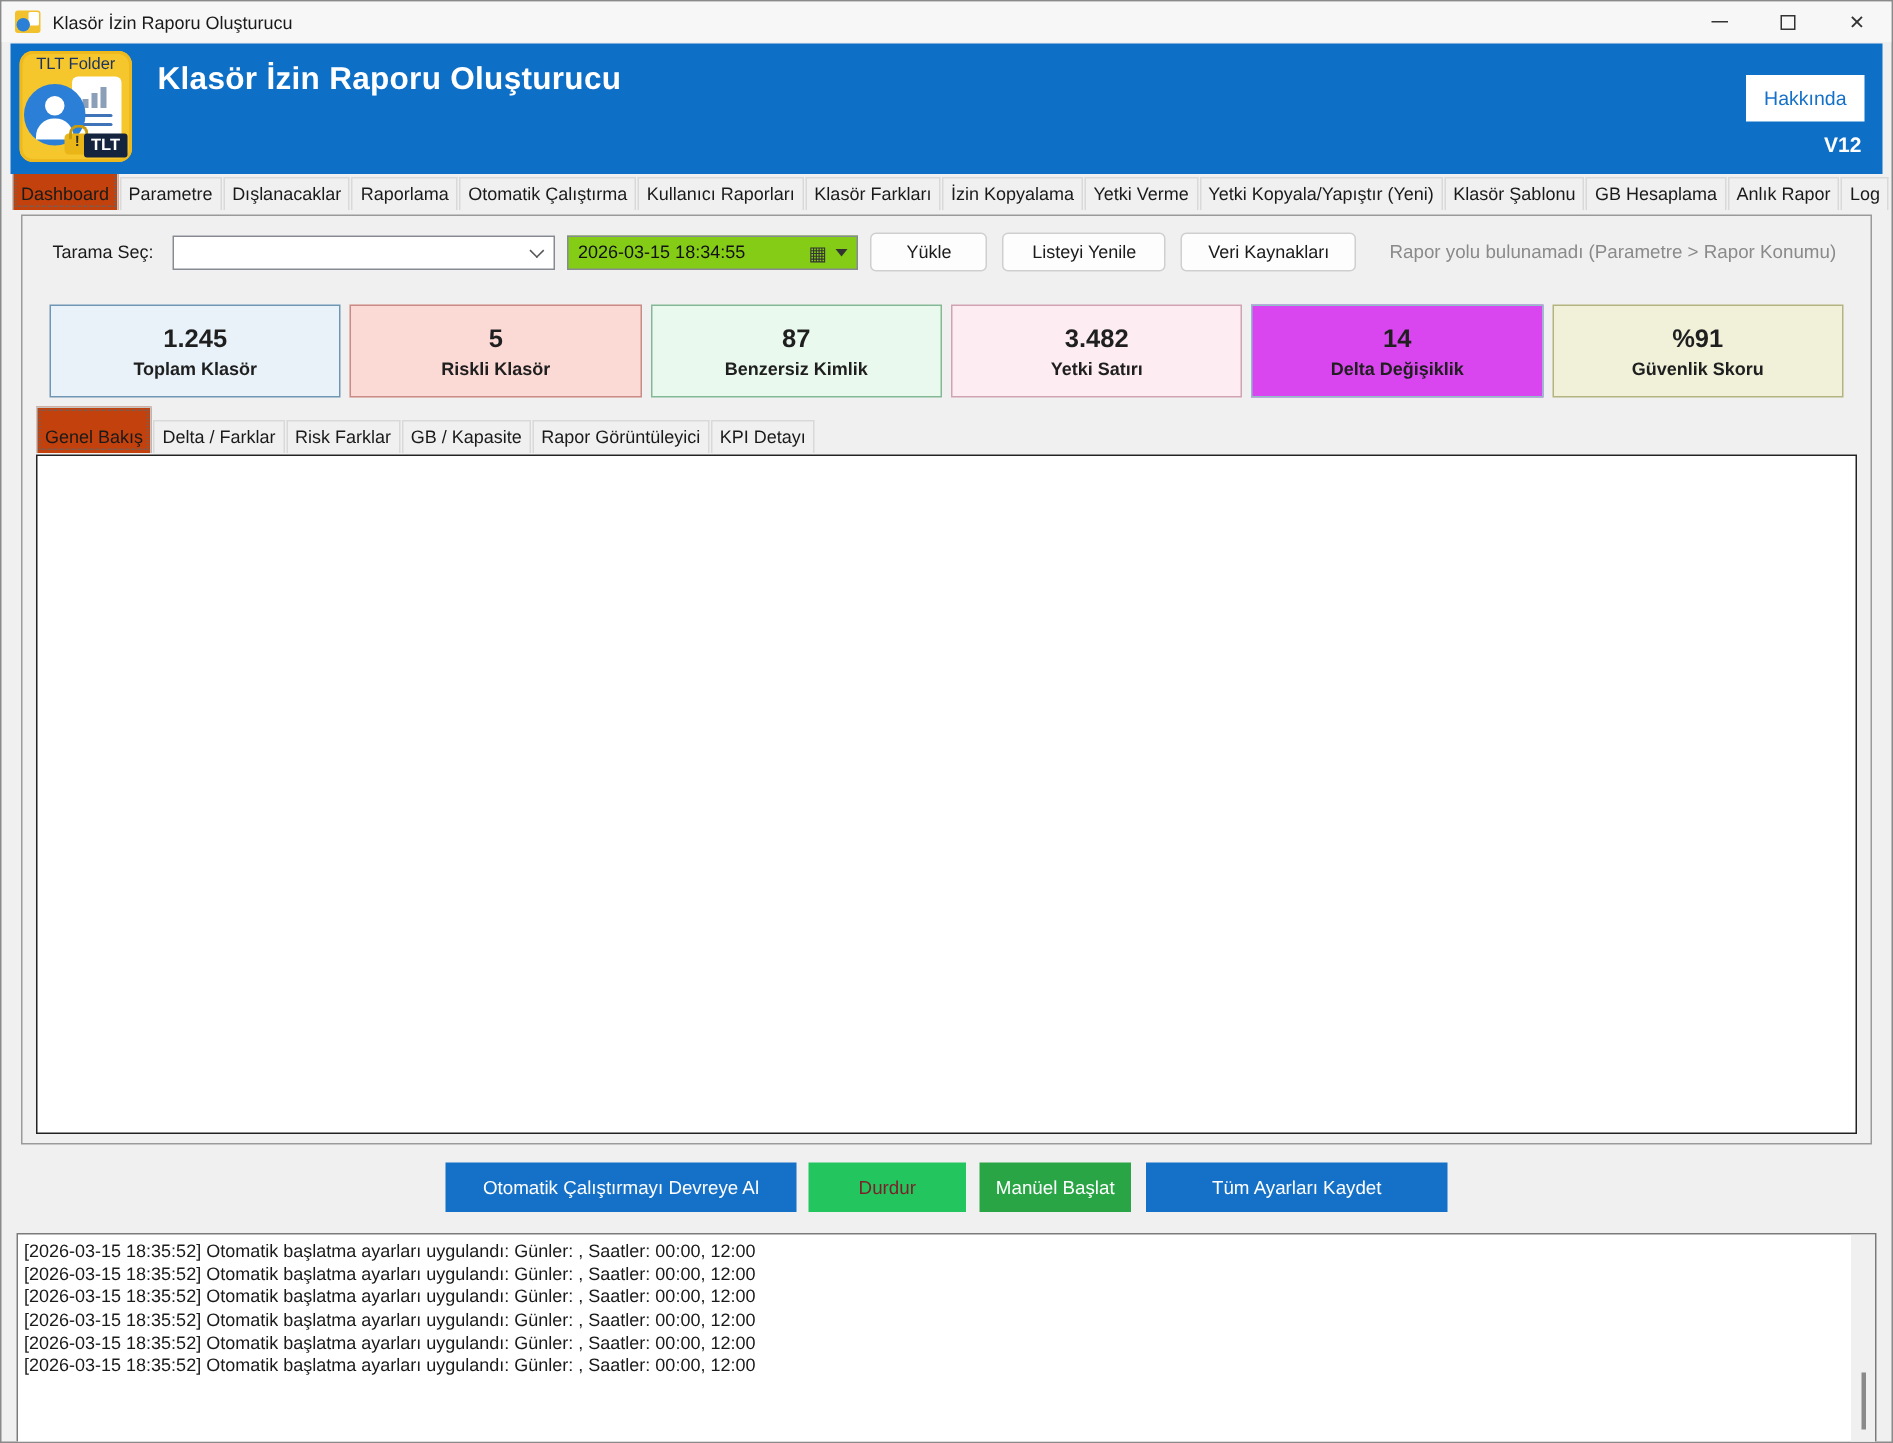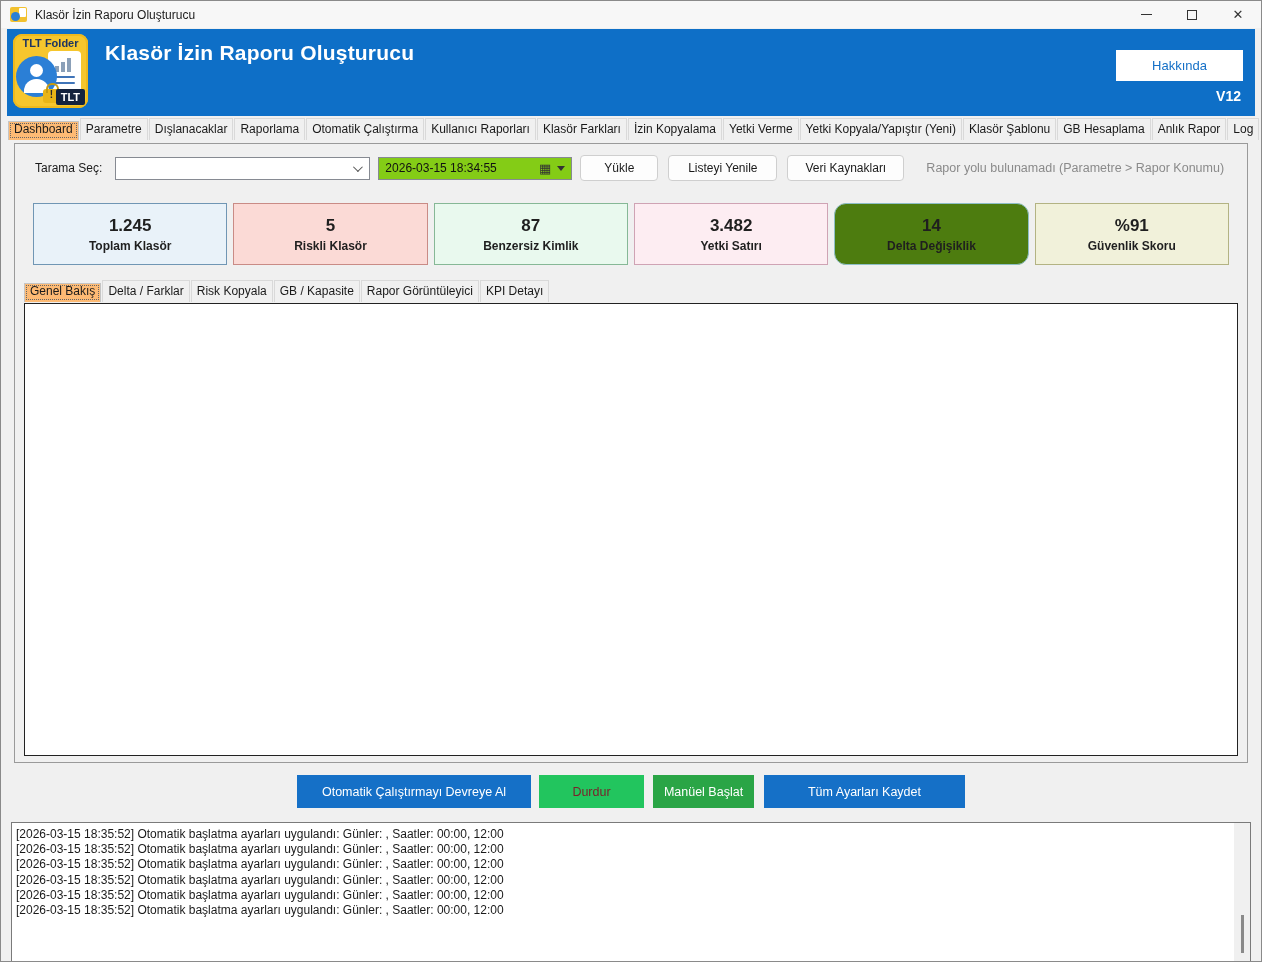--- a/index.html
+++ b/index.html
@@ -27,21 +27,21 @@
   .glyph-max { width: 10px; height: 10px; border: 1px solid #333; }
   .glyph-close { font-size: 13px; line-height: 1; }
 
   
   .header {
     margin: 1px 6px 0 6px; height: 87px; background: #0e6fc7; color: #fff;
     display: flex; align-items: flex-start; position: relative; padding: 5px 10px 0 6px;
   }
   .logo { position: relative; width: 75px; height: 74px; flex: 0 0 auto; }
   .logo-folder { position:absolute; inset:0; background:#f6c62d; border-radius:9px; box-shadow: inset 0 0 0 2px #eeb91c; }
-  .logo-tabtext { position:absolute; top:3px; left:0; right:0; text-align:center; font-size:11px; font-weight:bold; color:#1d3461; }
+  .logo-tabtext { position:absolute; top:3px; left:0; right:0; text-align:center; font-size:11px; font-weight:normal; color:#1d3461; }
   .logo-doc { position:absolute; right:7px; top:17px; width:33px; height:42px; background:#fff; border-radius:4px; }
   .logo-bars { position:absolute; left:7px; top:7px; width:20px; height:14px; display:flex; align-items:flex-end; gap:2px; }
   .logo-bars i { display:block; width:4px; background:#8ba0b8; }
   .logo-bars i:nth-child(1){height:6px} .logo-bars i:nth-child(2){height:10px} .logo-bars i:nth-child(3){height:14px}
   .logo-lines { position:absolute; left:6px; top:25px; width:21px; }
   .logo-lines i { display:block; height:2px; background:#3f74b8; margin-bottom:4px; border-radius:1px; }
   .logo-circle { position:absolute; left:3px; top:22px; width:41px; height:41px; border-radius:50%; background:#2b7fd6; }
   .person-head { position:absolute; left:14px; top:8px; width:13px; height:13px; border-radius:50%; background:#fff; }
   .person-body { position:absolute; left:8px; top:23px; width:25px; height:14px; border-radius:12px 12px 0 0; background:#fff; }
   .logo-lock { position:absolute; left:30px; bottom:5px; width:17px; height:14px; background:#e9b517; border-radius:3px; }
@@ -51,31 +51,31 @@
 
   .header-center { padding: 7px 0 0 17px; }
   .header-title { font-size: 21px; font-weight: bold; letter-spacing: 0.2px; }
   .header-sub { margin-top: 10px; font-size: 12.5px; display: flex; }
   .header-sub .dt-label { margin-left: 55px; }
   .header-sub .dt-value { margin-left: 95px; }
 
   .header-right { position: absolute; right: 12px; top: 21px; text-align: right; }
   .about-btn {
     display: inline-block; background: #fff; color: #1570c7; font-size: 13px;
-    border: none; padding: 8px 36px; cursor: default;
+    border: none; padding: 8px 12px; cursor: default;
   }
   .version { margin-top: 7px; font-size: 14px; font-weight: bold; color: #fff; padding-right: 2px; }
 
   
   .tabstrip { display: flex; align-items: flex-end; margin: 2px 0 0 7px; height: 22px; }
   .tab {
     font-size: 12px; color: #1a1a1a; padding: 3px 5px 4px 5px; background: #f0f0f0;
     border: 1px solid #d9d9d9; border-bottom: none; margin-right: 1px; white-space: nowrap;
   }
-  .tab.active { background: #fdba74; outline: 1px dotted #666; outline-offset: -3px; padding-top: 0; border-color: #c5c5c5; }
+  .tab.active { background: #c2410c; outline: 1px dotted #666; outline-offset: -3px; padding-top: 12px; border-color: #c5c5c5; }
 
   
   .panel {
     margin: 3px 13px 0 13px; height: 620px; border: 1px solid #9a9a9a;
     background: #f0f0f0; padding: 11px 8px 6px 8px;
   }
 
   .toolbar { display: flex; align-items: center; height: 26px; }
   .toolbar-label { font-size: 12px; color: #1a1a1a; margin-left: 12px; }
   .combobox {
@@ -252,38 +252,38 @@
         <div class="kpi-card" style="background-color: rgb(233, 249, 238); border-color: rgb(134, 184, 150);">
           <div class="kpi-value">87</div>
           <div class="kpi-label">Benzersiz Kimlik</div>
         </div>
 
         <div class="kpi-card" style="background-color: rgb(253, 237, 242); border-color: rgb(207, 163, 180);">
           <div class="kpi-value">3.482</div>
           <div class="kpi-label">Yetki Satırı</div>
         </div>
 
-        <div class="kpi-card" style="background-color: #4d7c0f; border-color: rgb(142, 190, 198); border-radius: 12px;">
+        <div class="kpi-card" style="background-color: #d946ef; border-color: rgb(142, 190, 198);">
           <div class="kpi-value">14</div>
           <div class="kpi-label">Delta Değişiklik</div>
         </div>
 
         <div class="kpi-card" style="background-color: rgb(241, 241, 218); border-color: rgb(179, 179, 131);">
           <div class="kpi-value">%91</div>
           <div class="kpi-label">Güvenlik Skoru</div>
         </div>
       </div>
 
     <div class="subtabstrip">
 
         <div class="tab active">Genel Bakış</div>
 
         <div class="tab">Delta / Farklar</div>
 
-        <div class="tab">Risk Kopyala</div>
+        <div class="tab">Risk Farklar</div>
 
         <div class="tab">GB / Kapasite</div>
 
         <div class="tab">Rapor Görüntüleyici</div>
 
         <div class="tab">KPI Detayı</div>
       </div>
 
     <div class="content-box"></div>
   </div>

